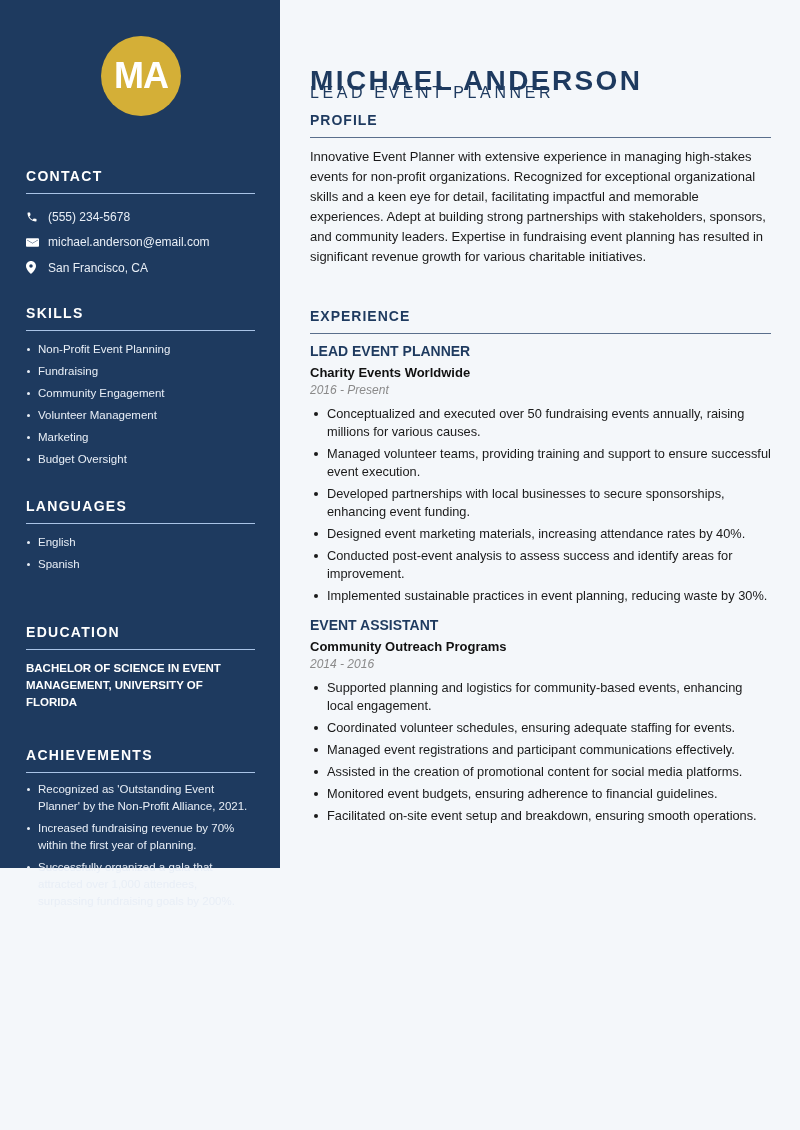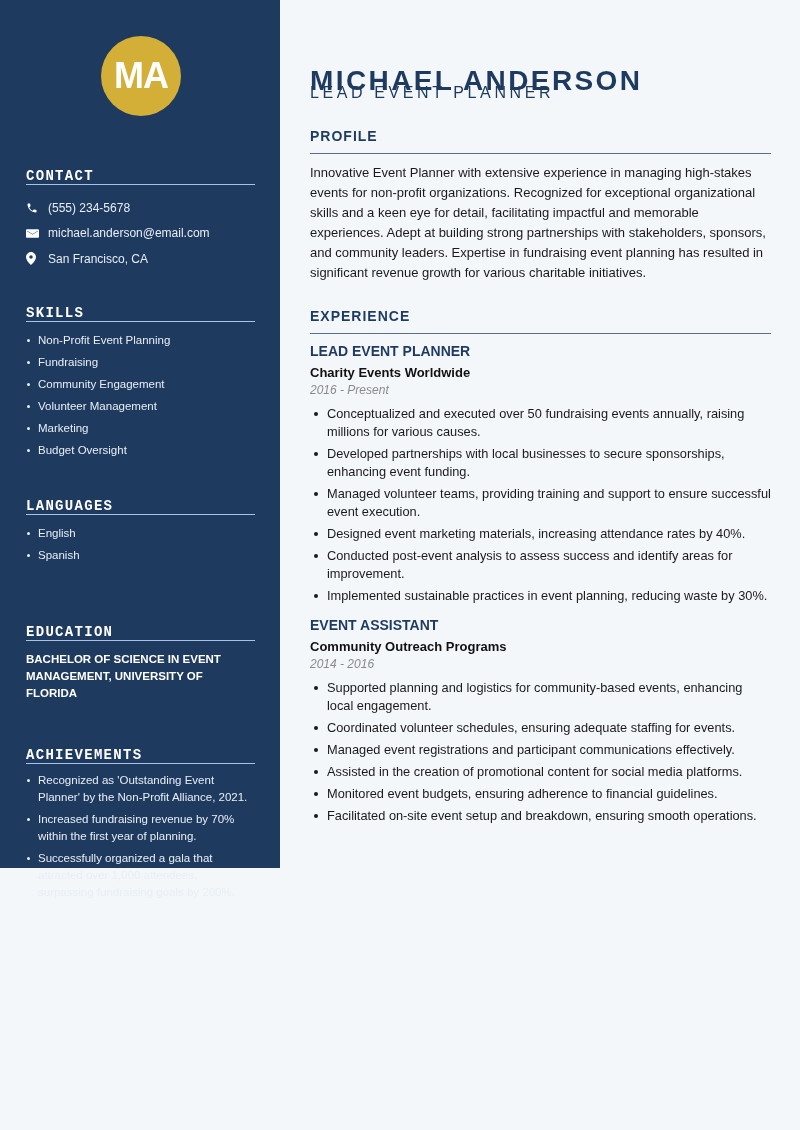--- a/index.html
+++ b/index.html
@@ -20,23 +20,22 @@
     position: absolute; left: 101px; top: 36px;
     width: 80px; height: 80px; border-radius: 50%;
     background: #d4af37;
     display: flex; align-items: center; justify-content: center;
     color: #ffffff; font-weight: bold; font-size: 36px;
     letter-spacing: -1px;
   }
   .side-section { position: absolute; left: 26px; width: 229px; }
   .side-title {
     font-size: 14px; font-weight: bold; letter-spacing: 1.3px;
-    border-bottom: 1.5px solid #a9c3e6;
+    padding-bottom: 9px; border-bottom: 1.5px solid #a9c3e6;
     margin-bottom: 10px;
-    font-family: Liberation Mono, monospace;
   }
   .contact-row {
     display: flex; align-items: center; font-size: 12px;
     height: 25.5px; color: #e8eef6;
   }
   .contact-row .ic { width: 22px; display: inline-flex; align-items: center; }
   .side-list { list-style: none; }
   .side-list li {
     position: relative; padding-left: 12px; font-size: 11.5px;
     line-height: 17px; margin-bottom: 5px; color: #e8eef6;
@@ -144,36 +143,36 @@
       <li>Increased fundraising revenue by 70% within the first year of planning.</li>
       <li>Successfully organized a gala that attracted over 1,000 attendees, surpassing fundraising goals by 200%.</li>
     </ul>
   </section>
 </aside>
 
 <main class="main">
   <h1 class="name">MICHAEL ANDERSON</h1>
   <div class="role">LEAD EVENT PLANNER</div>
 
-  <section class="main-section" style="top:128px;">
+  <section class="main-section" style="top:112px;">
     <div class="main-title">PROFILE</div>
     <p class="profile-text">Innovative Event Planner with extensive experience in managing high-stakes events for non-profit organizations. Recognized for exceptional organizational skills and a keen eye for detail, facilitating impactful and memorable experiences. Adept at building strong partnerships with stakeholders, sponsors, and community leaders. Expertise in fundraising event planning has resulted in significant revenue growth for various charitable initiatives.</p>
   </section>
 
   <section class="main-section" style="top:308px;">
     <div class="main-title">EXPERIENCE</div>
 
     <div>
       <div class="job-title">LEAD EVENT PLANNER</div>
       <div class="job-company">Charity Events Worldwide</div>
       <div class="job-dates">2016 - Present</div>
       <ul class="bullets">
         <li>Conceptualized and executed over 50 fundraising events annually, raising millions for various causes.</li>
+        <li>Managed volunteer teams, providing training and support to ensure successful event execution.</li>
         <li>Developed partnerships with local businesses to secure sponsorships, enhancing event funding.</li>
-        <li>Managed volunteer teams, providing training and support to ensure successful event execution.</li>
         <li>Designed event marketing materials, increasing attendance rates by 40%.</li>
         <li>Conducted post-event analysis to assess success and identify areas for improvement.</li>
         <li>Implemented sustainable practices in event planning, reducing waste by 30%.</li>
       </ul>
     </div>
 
     <div style="margin-top:12px;">
       <div class="job-title">EVENT ASSISTANT</div>
       <div class="job-company">Community Outreach Programs</div>
       <div class="job-dates">2014 - 2016</div>

